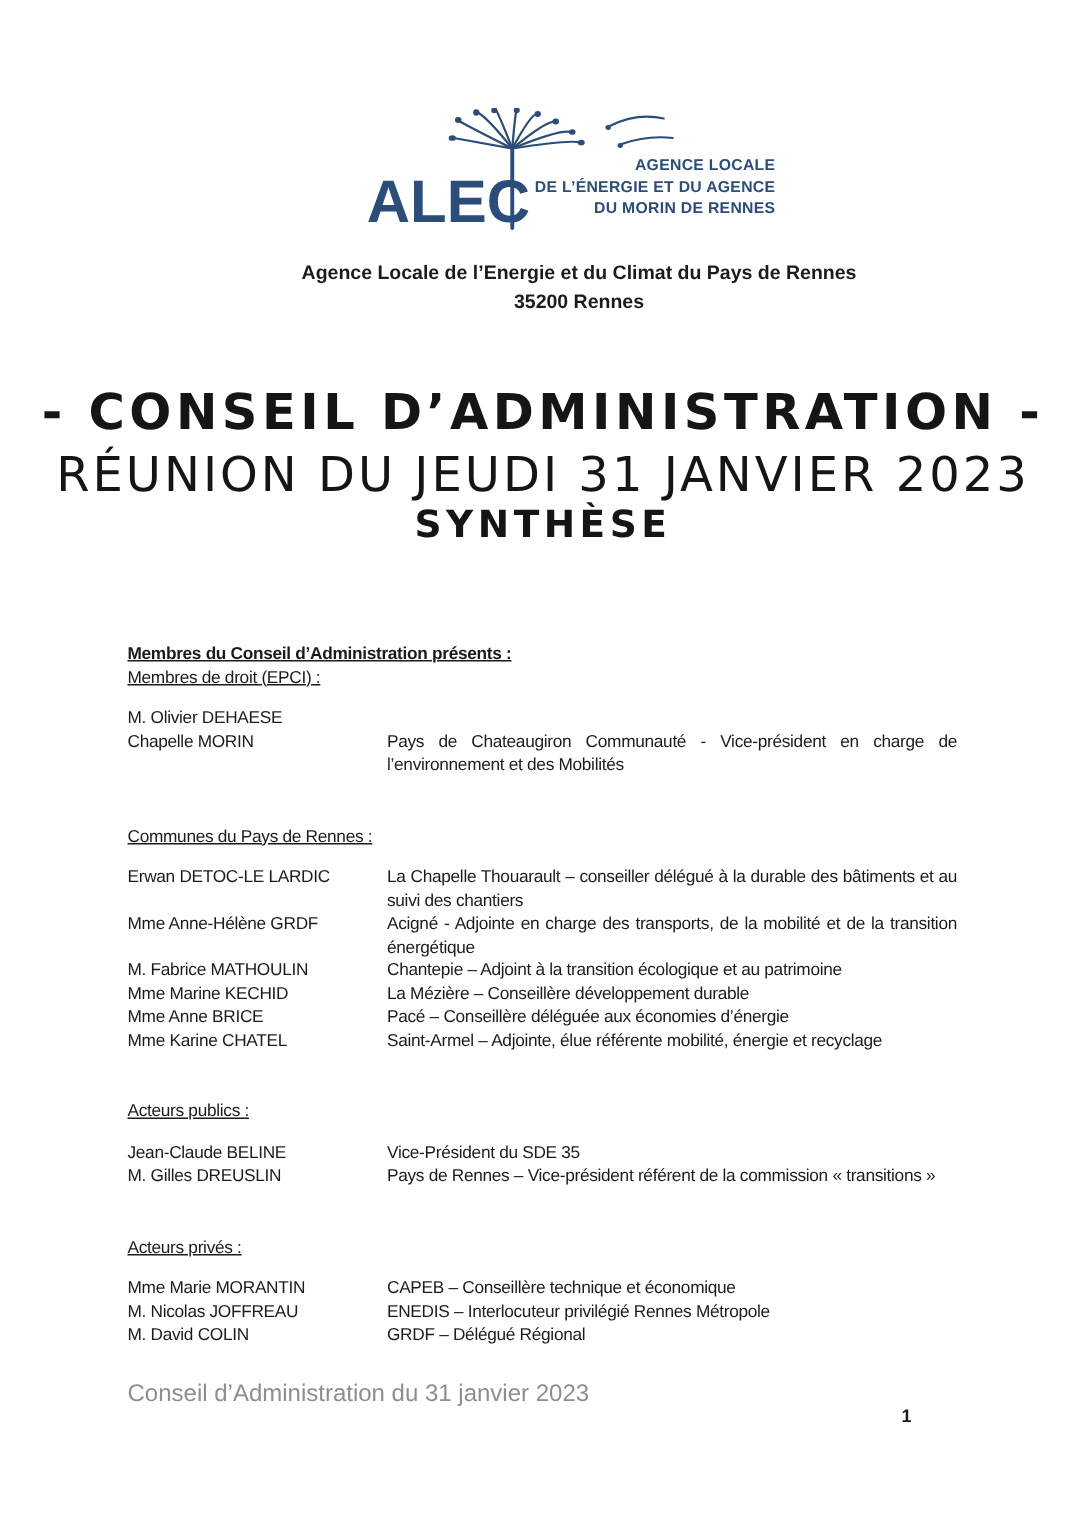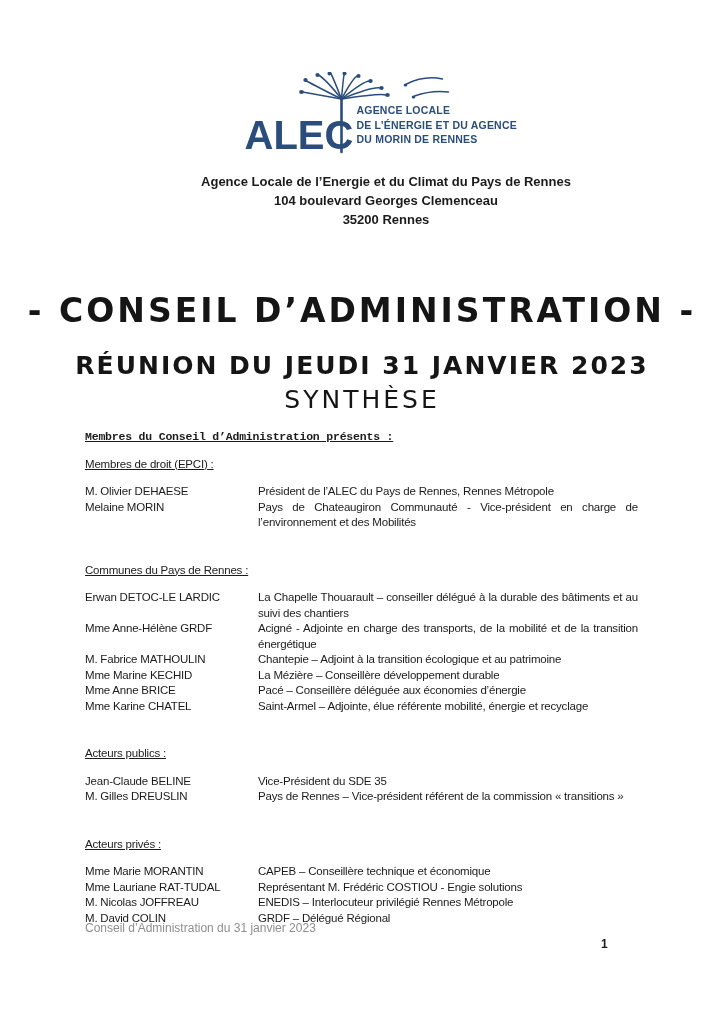--- a/index.html
+++ b/index.html
@@ -5,53 +5,53 @@
   * { margin:0; padding:0; box-sizing:border-box; }
   html,body { background:#e8e8e8; }
   .page {
     width:724px; height:1024px; margin:0 auto; background:#ffffff;
     position:relative; overflow:hidden;
     font-family:"Liberation Sans", sans-serif; color:#1b1b1b;
   }
 
   
   .logo-wrap { position:absolute; top:72px; left:50%; transform:translateX(-50%);
-               width:235px; height:88px; }
+               width:235px; height:88px;text-align:right; }
   .logo-wordmark { position:absolute; left:0; bottom:2px; font-size:40px;
                    font-weight:800; letter-spacing:0px; color:#2a4d7c;
                    font-family:"Liberation Sans", sans-serif; }
   .logo-svg { position:absolute; left:0; top:0; }
   .logo-tagline { position:absolute; left:112px; top:31px; color:#2a4d7c;
                   font-size:10.5px; line-height:14.5px; font-weight:700;
                   letter-spacing:0.2px; white-space:nowrap; }
 
   
   .address { position:absolute; top:172px; left:0; width:100%;
              text-align:center; font-weight:700; font-size:13px; line-height:19px;padding-left:48px; }
 
   
   .title-block { position:absolute; top:252px; left:0; width:100%; text-align:center;
                  font-family:"DejaVu Sans", sans-serif; color:#151515; }
-  .title-line1 { font-size:33px; font-weight:800; letter-spacing:3px; line-height:46px;margin-top:36px; }
-  .title-line2 { font-size:25px; font-weight:700; letter-spacing:2px; line-height:34px; margin-top:15px; }
-  .title-line3 { font-size:25px; font-weight:400; letter-spacing:3px; line-height:34px; }
+  .title-line1 { font-size:33px; font-weight:800; letter-spacing:3px; line-height:46px; }
+  .title-line2 { font-size:32px; font-weight:400; letter-spacing:2px; line-height:34px; margin-top:1px; }
+  .title-line3 { font-size:25px; font-weight:700; letter-spacing:3px; line-height:34px; }
 
   
   .body { position:absolute; top:429px; left:85px; width:553px;
           font-size:11.5px; letter-spacing:-0.2px; line-height:15.5px; }
-  .main-heading { font-weight:700; text-decoration:underline; margin-bottom:12px;font-family:Liberation Mono, monospace; }
+  .main-heading { font-weight:700; text-decoration:underline; margin-bottom:0; }
   .section-heading { text-decoration:underline; margin:32px 0 12px 0; }
   .section-heading.first { margin-top:0; }
   .row { display:grid; grid-template-columns:173px 380px; }
   .cell.role { text-align:justify; }
   .cell.role .em { font-weight:700; font-style:italic; }
 
   
   .footer-left { position:absolute; left:85px; top:921px; color:#8e8e8e;
-                 font-size:12px; letter-spacing:0; }
+                 font-size:16px; letter-spacing:0; }
   .page-number { position:absolute; left:601px; top:937px; font-size:12px; font-weight:700; }
 </style>
 </head>
 <body>
 
 <div class="page">
 
   <div class="logo-wrap">
     <svg class="logo-svg" width="235" height="88" viewBox="0 0 235 88" fill="none">
       <g stroke="#2a4d7c" stroke-linecap="round" fill="none">
@@ -85,42 +85,40 @@
     <span class="logo-wordmark">ALEC</span>
     <div class="logo-tagline">
       <div>AGENCE LOCALE</div>
       <div>DE L’ÉNERGIE ET DU AGENCE</div>
       <div>DU MORIN DE RENNES</div>
     </div>
   </div>
 
   <div class="address">
     <div>Agence Locale de l’Energie et du Climat du Pays de Rennes</div>
-    <div>104 boulevard Georges Clemenceau</div>
     <div>35200 Rennes</div>
   </div>
 
   <div class="title-block">
     <div class="title-line1">- CONSEIL D’ADMINISTRATION -</div>
     <div class="title-line2">RÉUNION DU JEUDI 31 JANVIER 2023</div>
     <div class="title-line3">SYNTHÈSE</div>
   </div>
 
   <div class="body">
 
     <div class="main-heading">Membres du Conseil d’Administration présents :</div>
 
     <div class="section">
       <div class="section-heading first">Membres de droit (EPCI) :</div>
       <div class="row">
         <div class="cell name">M. Olivier DEHAESE</div>
-        <div class="cell role">Président de l’ALEC du Pays de Rennes, Rennes Métropole</div>
       </div>
       <div class="row">
-        <div class="cell name">Melaine MORIN</div>
+        <div class="cell name">Chapelle MORIN</div>
         <div class="cell role">Pays de Chateaugiron Communauté - Vice-président en charge de l’environnement et des Mobilités</div>
       </div>
     </div>
 
     <div class="section">
       <div class="section-heading">Communes du Pays de Rennes :</div>
       <div class="row">
         <div class="cell name">Erwan DETOC-LE LARDIC</div>
         <div class="cell role">La Chapelle Thouarault – conseiller délégué à la durable des bâtiments et au suivi des chantiers</div>
       </div>
@@ -158,24 +156,20 @@
       </div>
     </div>
 
     <div class="section">
       <div class="section-heading">Acteurs privés :</div>
       <div class="row">
         <div class="cell name">Mme Marie MORANTIN</div>
         <div class="cell role">CAPEB – Conseillère technique et économique</div>
       </div>
       <div class="row">
-        <div class="cell name">Mme Lauriane RAT-TUDAL</div>
-        <div class="cell role">Représentant M. Frédéric COSTIOU - Engie solutions</div>
-      </div>
-      <div class="row">
         <div class="cell name">M. Nicolas JOFFREAU</div>
         <div class="cell role">ENEDIS – Interlocuteur privilégié Rennes Métropole</div>
       </div>
       <div class="row">
         <div class="cell name">M. David COLIN</div>
         <div class="cell role">GRDF – Délégué Régional</div>
       </div>
     </div>
 
   </div>

